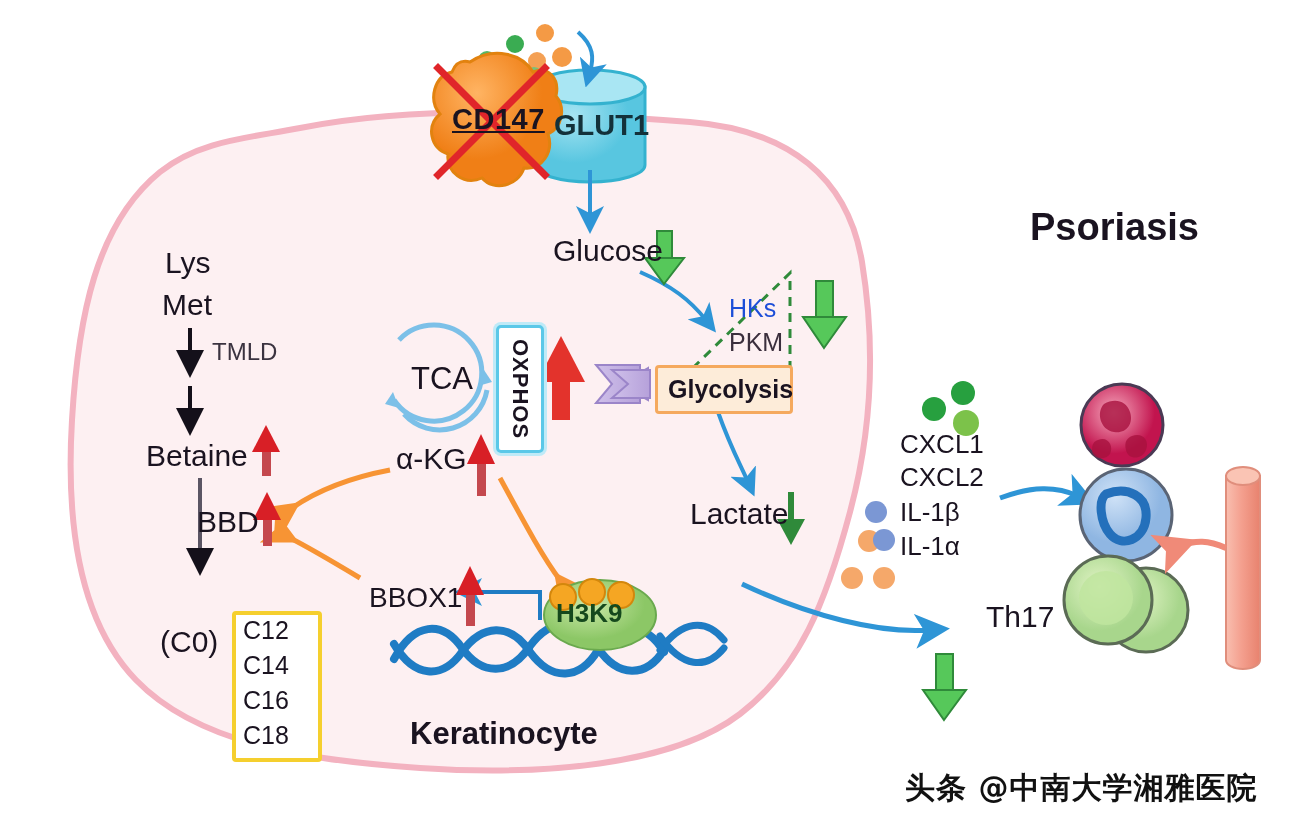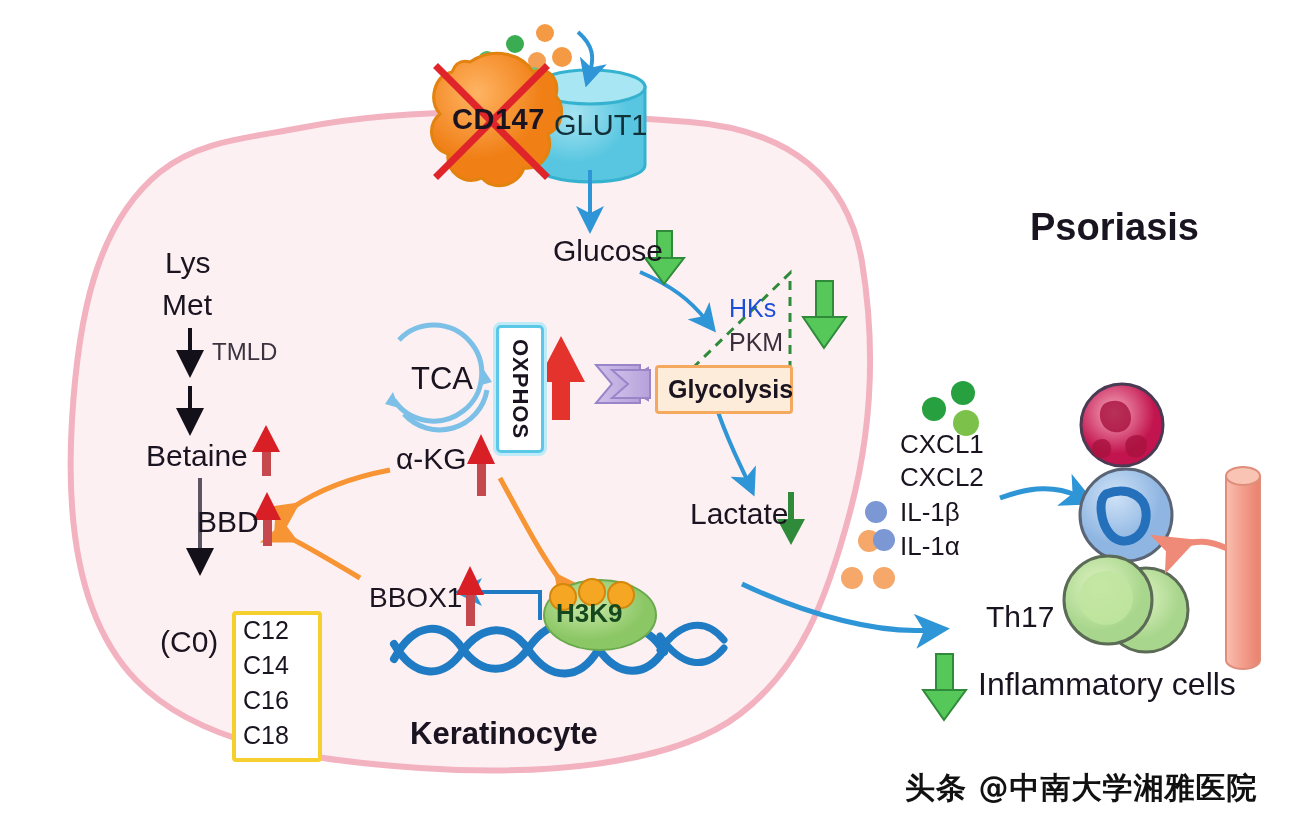--- a/index.html
+++ b/index.html
@@ -41,22 +41,22 @@
   .t-tca      { left: 411px; top: 363px;  font-size: 31px; }
   .t-akg      { left: 396px; top: 444px;  font-size: 30px; }
   .t-bbox1    { left: 369px; top: 584px;  font-size: 28px; }
   .t-h3k9     { left: 556px; top: 600px;  font-size: 26px; color:#15491d; font-weight: bold; }
   .t-kera     { left: 410px; top: 718px;  font-size: 31px; font-weight: bold; }
   .t-glucose  { left: 553px; top: 236px;  font-size: 30px; }
   .t-hks      { left: 729px; top: 296px;  font-size: 25px; color:#1d4ed8; }
   .t-pkm      { left: 729px; top: 330px;  font-size: 25px; color:#3b2f3d;text-align:right; }
   .t-glyco    { left: 668px; top: 377px;  font-size: 25px; font-weight: bold; }
   .t-lactate  { left: 690px; top: 499px;  font-size: 30px; }
-  .t-cd147    { left: 452px; top: 105px;  font-size: 29px; font-weight: bold; letter-spacing:.5px; }
-  .t-glut1    { left: 554px; top: 111px;  font-size: 29px; font-weight: normal; color:#13313a; }
+  .t-cd147    { left: 452px; top: 105px;  font-size: 29px; font-weight: bold; letter-spacing:.5px;text-decoration:underline; }
+  .t-glut1    { left: 554px; top: 111px;  font-size: 29px; font-weight: bold; color:#13313a; }
   .t-psor     { left: 1030px; top: 208px; font-size: 38px; font-weight: bold; }
   .t-cxcl1    { left: 900px; top: 431px;  font-size: 26px; }
   .t-cxcl2    { left: 900px; top: 464px;  font-size: 26px; }
   .t-il1b     { left: 900px; top: 499px;  font-size: 26px; }
   .t-il1a     { left: 900px; top: 533px;  font-size: 26px; }
   .t-th17     { left: 986px; top: 602px;  font-size: 30px; }
   .t-inflam   { left: 978px; top: 668px;  font-size: 32px; }
 
   .oxphos-box {
     position: absolute;
@@ -394,17 +394,16 @@
 
   <div class="lbl t-cd147">CD147</div>
   <div class="lbl t-glut1">GLUT1</div>
 
   <div class="lbl t-psor">Psoriasis</div>
   <div class="lbl t-cxcl1">CXCL1</div>
   <div class="lbl t-cxcl2">CXCL2</div>
   <div class="lbl t-il1b">IL-1β</div>
   <div class="lbl t-il1a">IL-1α</div>
   <div class="lbl t-th17">Th17</div>
-  <div class="lbl t-inflam">Inflammatory cells</div>
 
   <div class="watermark">头条 @中南大学湘雅医院</div>
 
 </div>
 
 </body></html>

